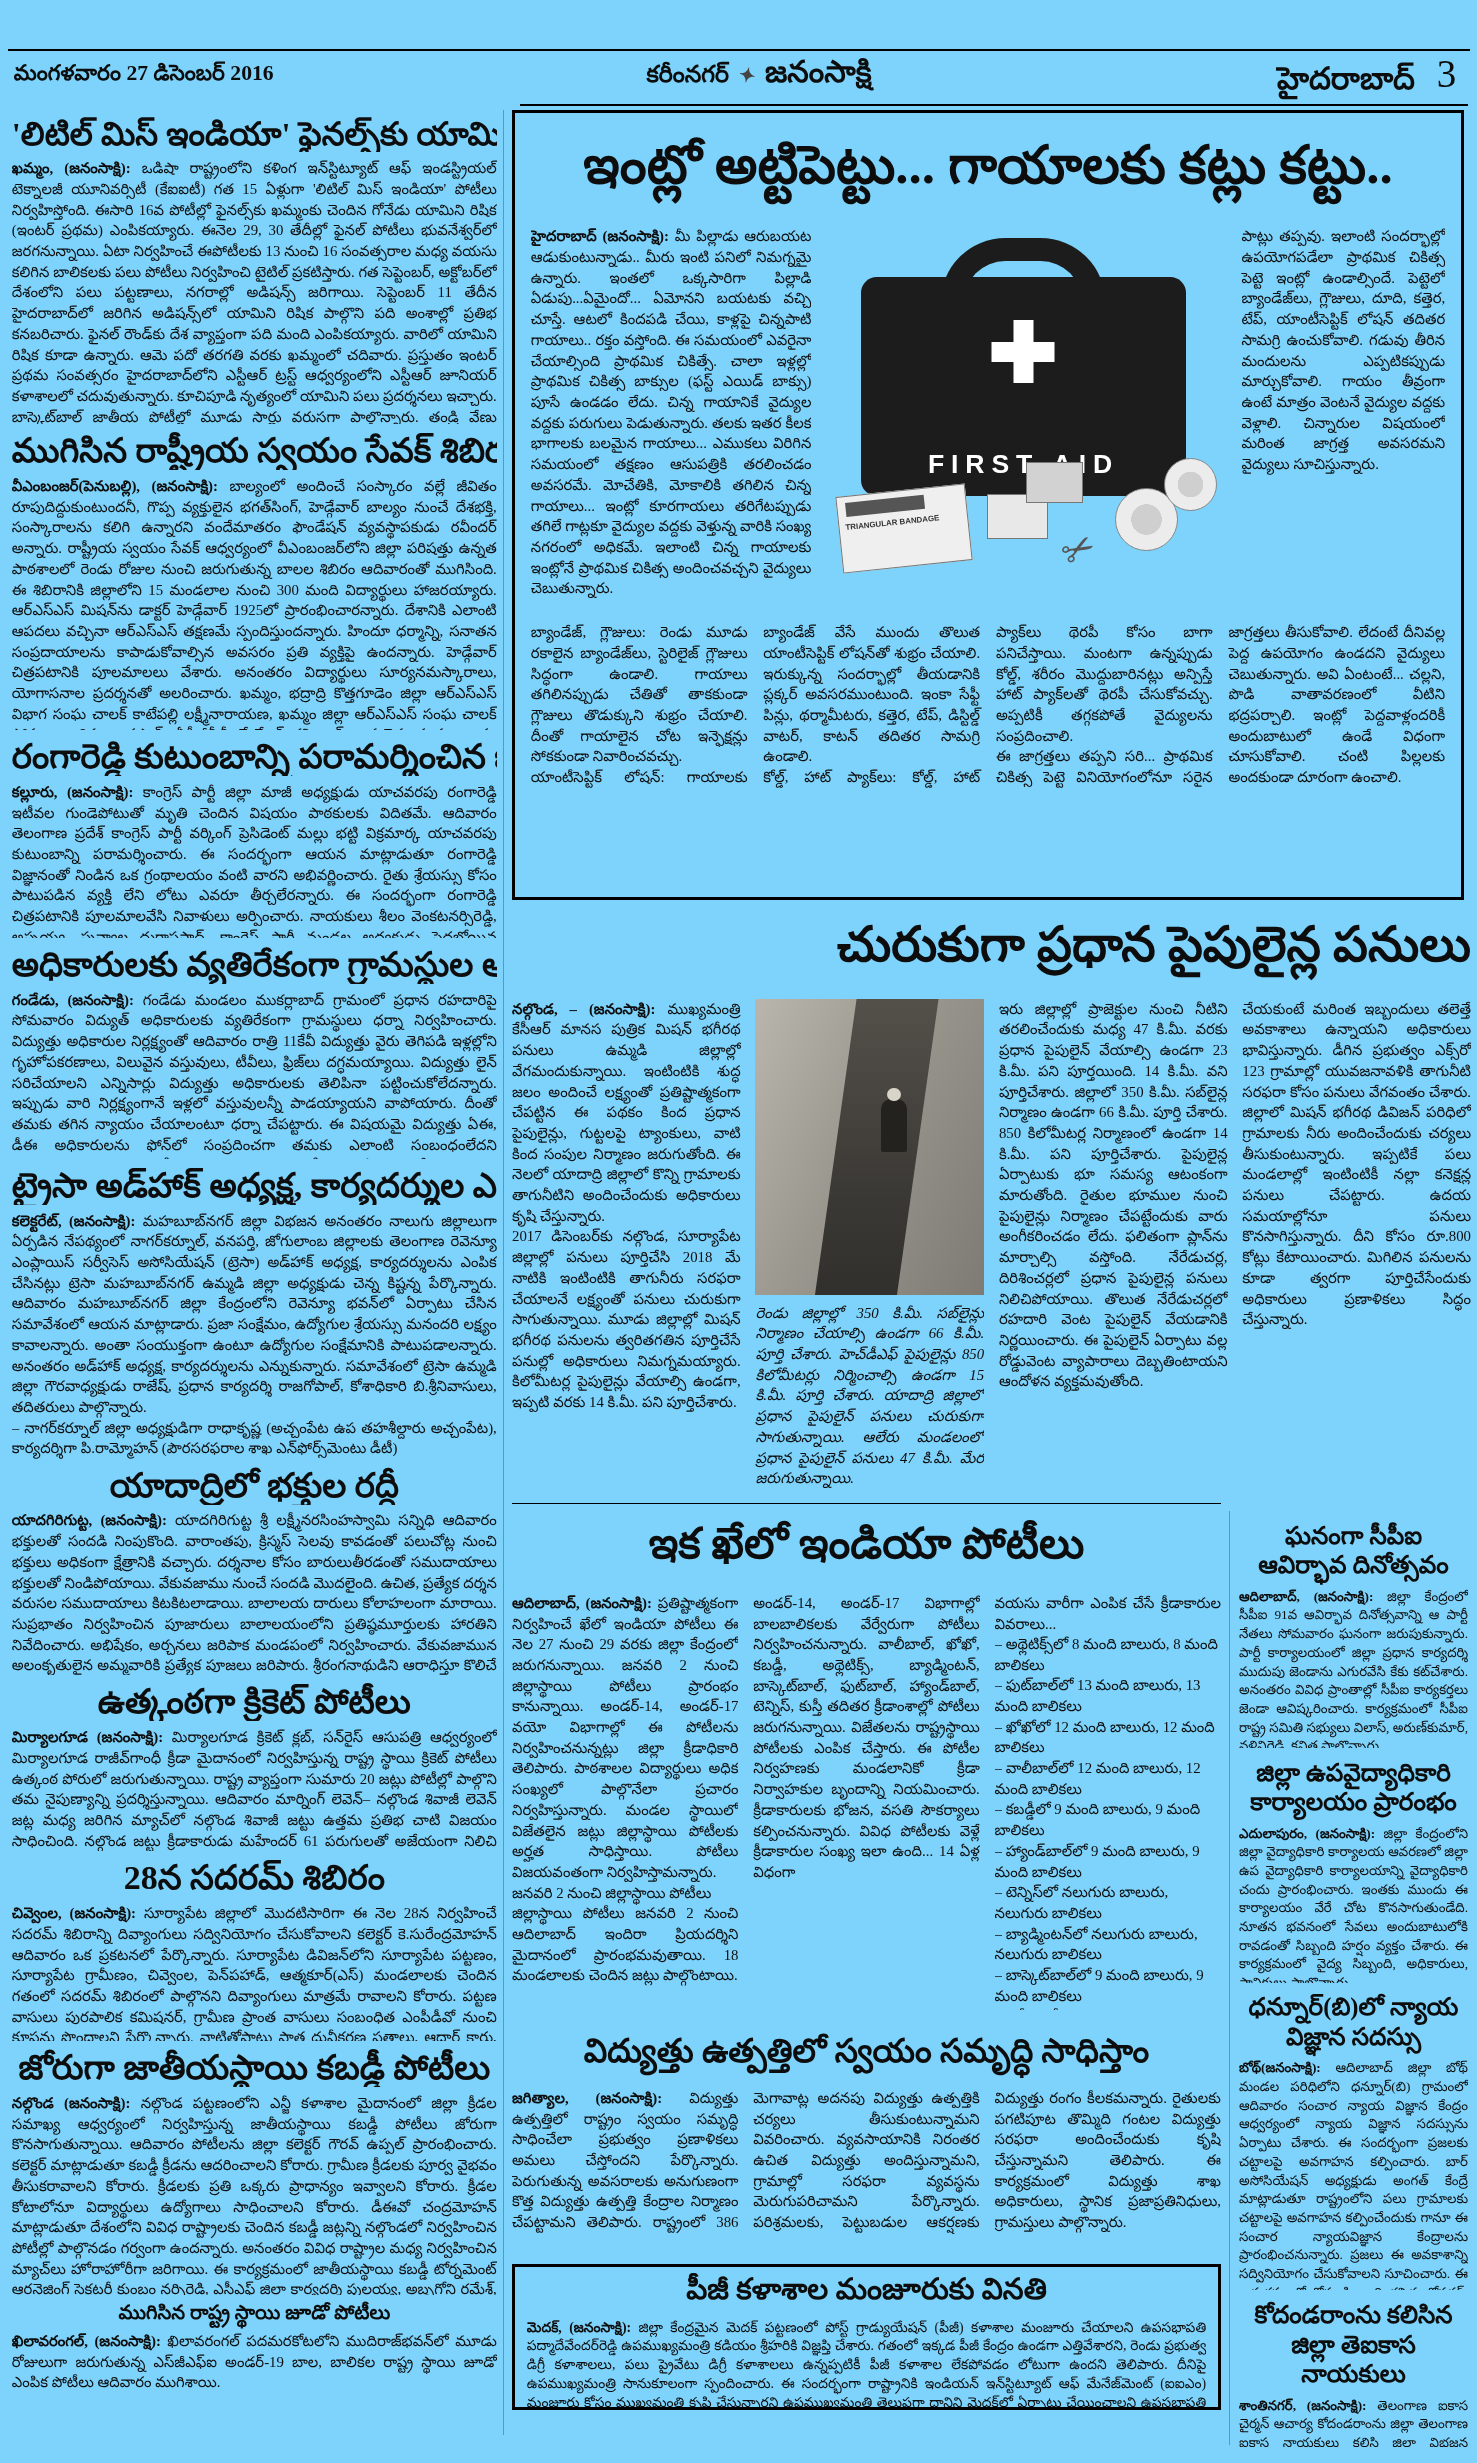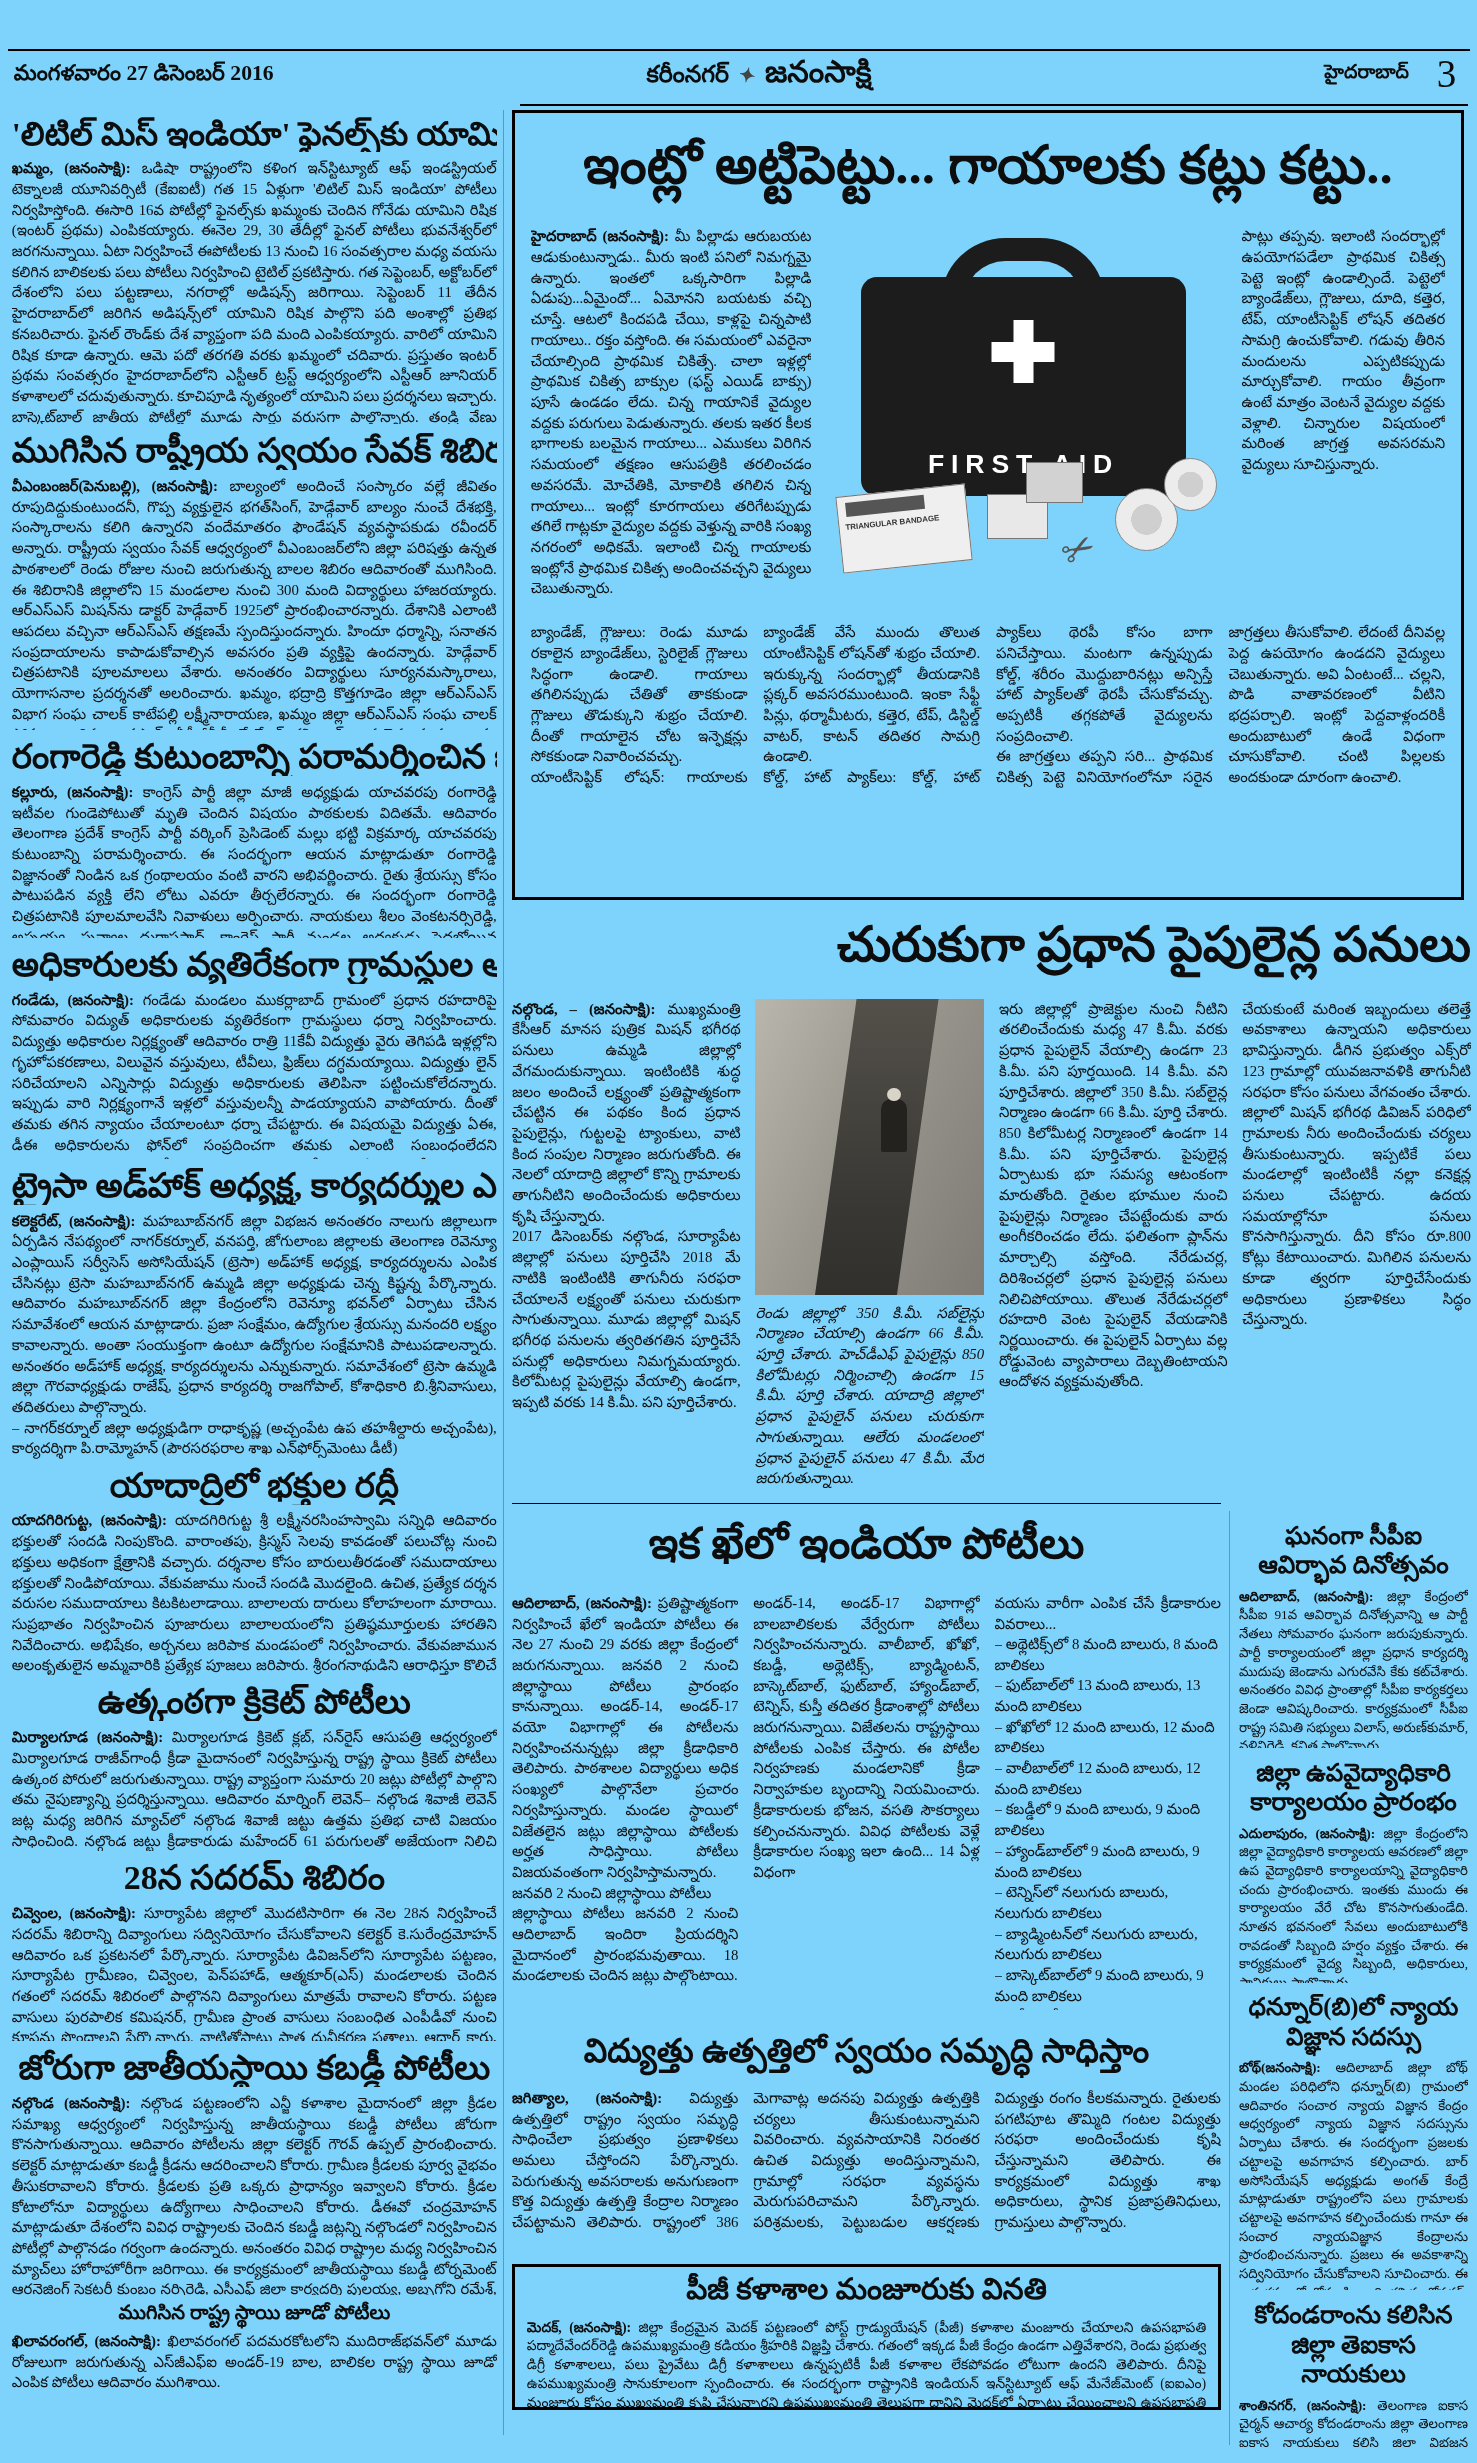--- a/index.html
+++ b/index.html
@@ -6,21 +6,21 @@
   #page{position:relative;width:1478px;height:2464px;background:#7dd3fc;color:#0d0d0d;
         font-family:"Liberation Serif","DejaVu Serif",serif;margin:0 auto;overflow:hidden;}
   .rule-h{position:absolute;border-top:2px solid #000;}
   .rule-thin{position:absolute;border-top:1px solid #000;}
   .rule-v{position:absolute;border-left:1px solid #8a8a8a;}
   
   .hdr-date{position:absolute;left:13.8px;top:61px;font-weight:bold;font-size:21.7px;}
   .hdr-brand{position:absolute;left:552px;top:55px;width:414px;text-align:center;font-weight:bold;font-size:23.6px;}
   .hdr-brand .paper{font-size:30.5px;}
   .logo-dot{display:inline-block;transform:rotate(12deg);font-size:19.7px;color:#444;margin:0 3.9px;}
-  .hdr-city{position:absolute;right:69px;top:61px;font-weight:bold;font-size:19px;}
+  .hdr-city{position:absolute;right:63px;top:61px;font-weight:bold;font-size:31px;}
   .hdr-pageno{position:absolute;right:21.7px;top:51px;font-size:39px;font-weight:normal;}
   
   .body-txt{font-size:14.8px;line-height:20.7px;text-align:justify;white-space:pre-line;overflow:hidden;}
   .byline{font-weight:bold;}
   h2,h3,h4{margin:0;font-weight:bold;}
   
   #left-col{position:absolute;left:11.8px;top:108px;width:485px;height:2325px;overflow:hidden;}
   .l-art h2{font-size:34px;line-height:1.12;text-align:center;white-space:nowrap;overflow:hidden;margin:7.9px 0 5.9px;}
   .l-art .sub{font-size:19.7px;text-align:center;margin:5.9px 0 2px;font-weight:bold;}
   

